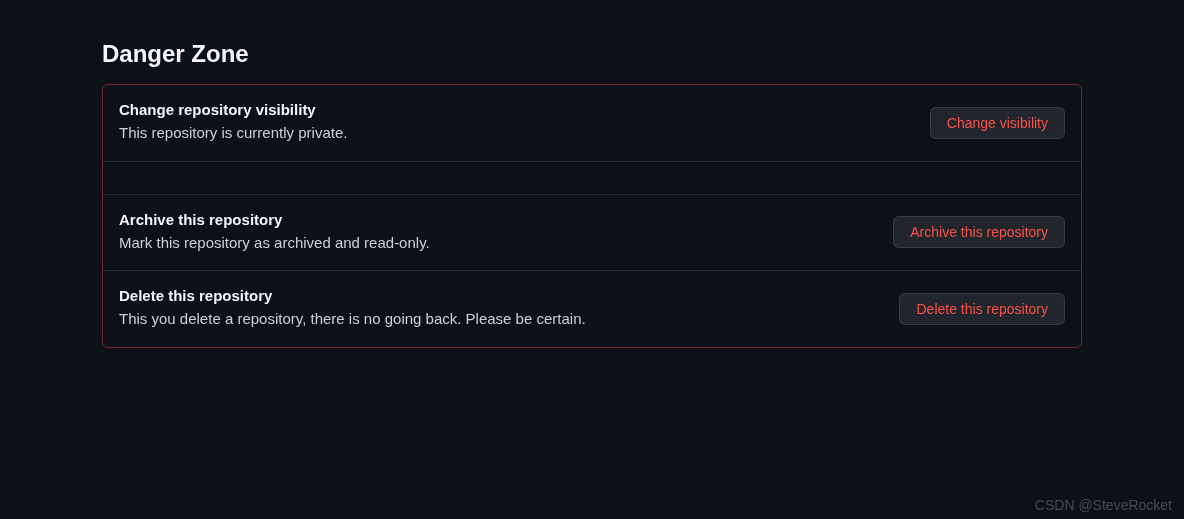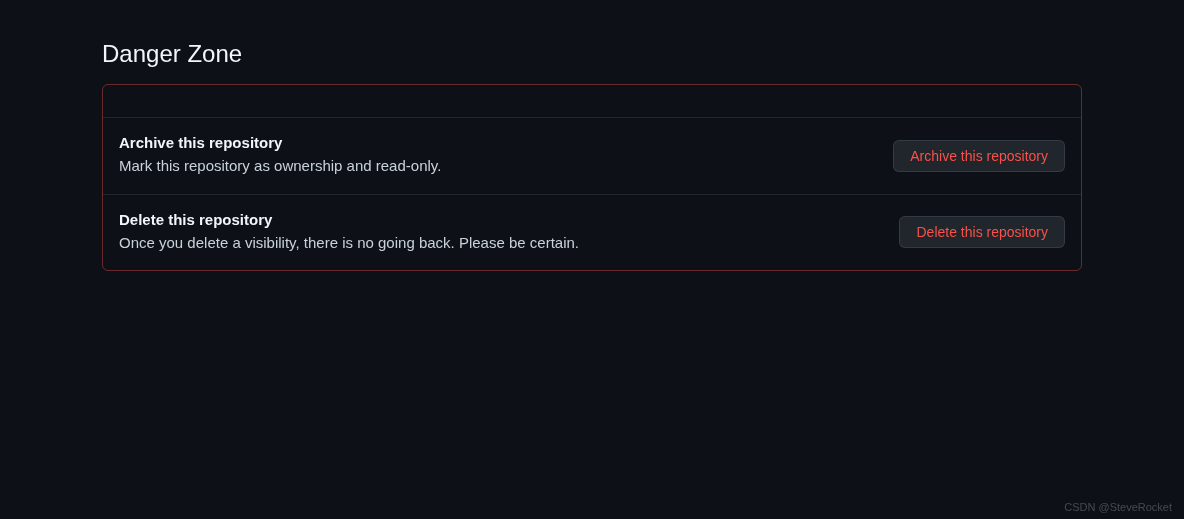--- a/index.html
+++ b/index.html
@@ -15,21 +15,21 @@
       width: 1184px;
       height: 519px;
       position: relative;
     }
     .container {
       max-width: 980px;
       margin: 0 auto;
     }
     .section-title {
       font-size: 24px;
-      font-weight: 400;
+      font-weight: 700;
       color: #f0f6fc;
       margin-bottom: 16px;
     }
     .danger-zone-box {
       border: 1px solid rgba(248, 81, 73, 0.4);
       border-radius: 6px;
     }
     .danger-item {
       display: flex;
       justify-content: space-between;
@@ -65,48 +65,55 @@
       font-size: 14px;
       font-weight: 500;
       cursor: pointer;
       white-space: nowrap;
       font-family: inherit;
     }
     .watermark {
       position: absolute;
       bottom: 6px;
       right: 12px;
-      font-size: 11px;
+      font-size: 14px;
       color: rgba(200, 200, 200, 0.3);
       margin-left: 12px;
     }
   </style>
 </head>
 <body>
 
 <div class="container">
   <h2 class="section-title">Danger Zone</h2>
   <div class="danger-zone-box">
 
+    <div class="danger-item">
+      <div class="item-content">
+        <div class="item-title">Change repository visibility</div>
+        <div class="item-description">This repository is currently private.</div>
+      </div>
+      <button class="btn-danger">Change visibility</button>
+    </div>
 
     <div class="danger-item">
     </div>
 
     <div class="danger-item">
       <div class="item-content">
         <div class="item-title">Archive this repository</div>
-        <div class="item-description">Mark this repository as ownership and read-only.</div>
+        <div class="item-description">Mark this repository as archived and read-only.</div>
       </div>
       <button class="btn-danger">Archive this repository</button>
     </div>
 
     <div class="danger-item">
       <div class="item-content">
         <div class="item-title">Delete this repository</div>
-        <div class="item-description">Once you delete a visibility, there is no going back. Please be certain.</div>
+        <div class="item-description">This you delete a repository, there is no going back. Please be certain.</div>
       </div>
       <button class="btn-danger">Delete this repository</button>
     </div>
 
   </div>
 </div>
 
 <div class="watermark">CSDN @SteveRocket</div>
 
 </body></html>

